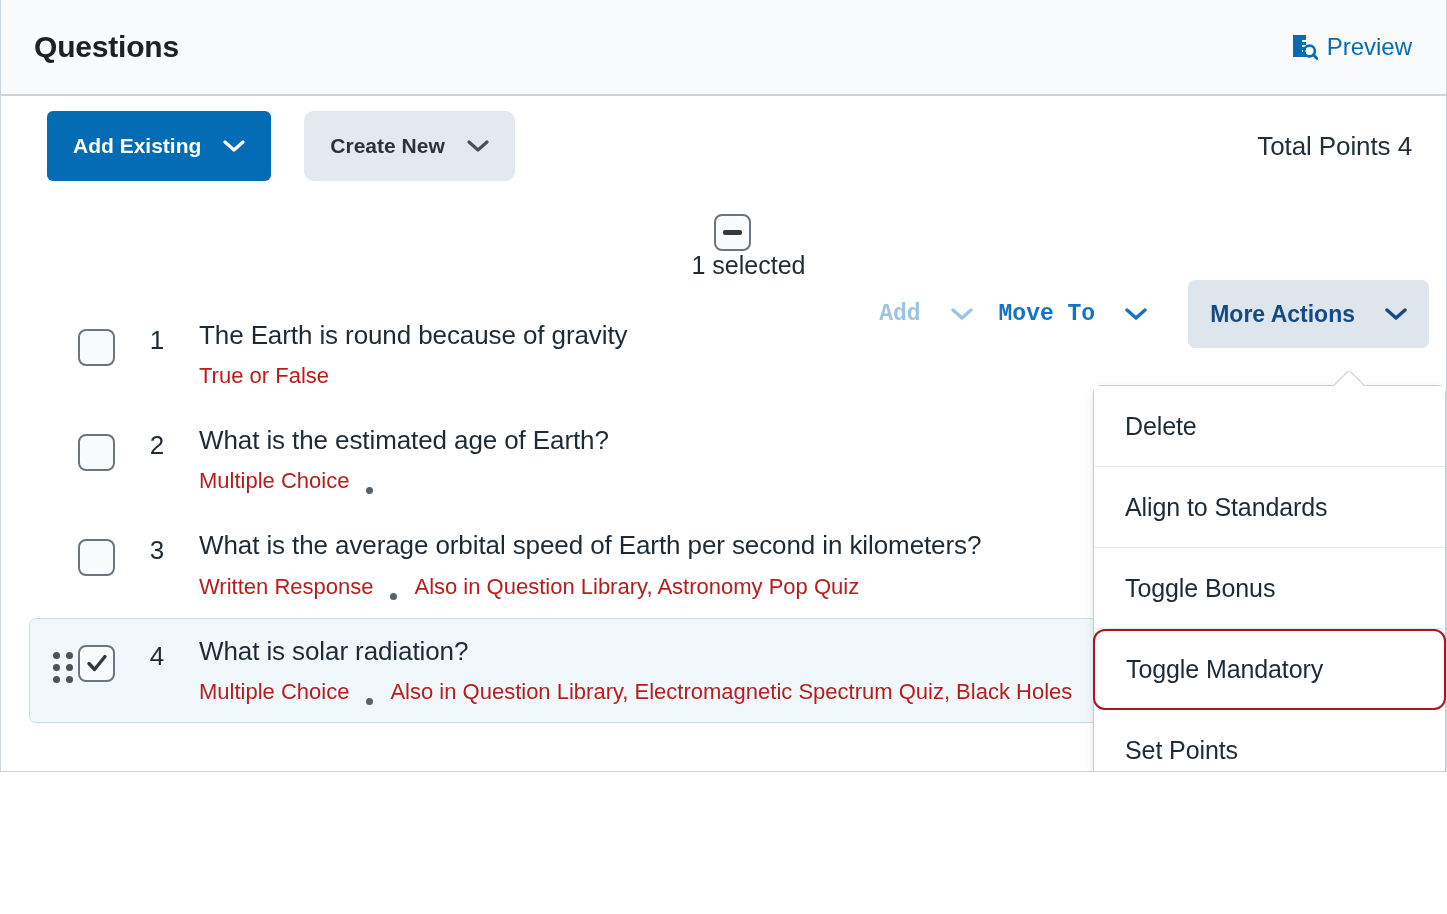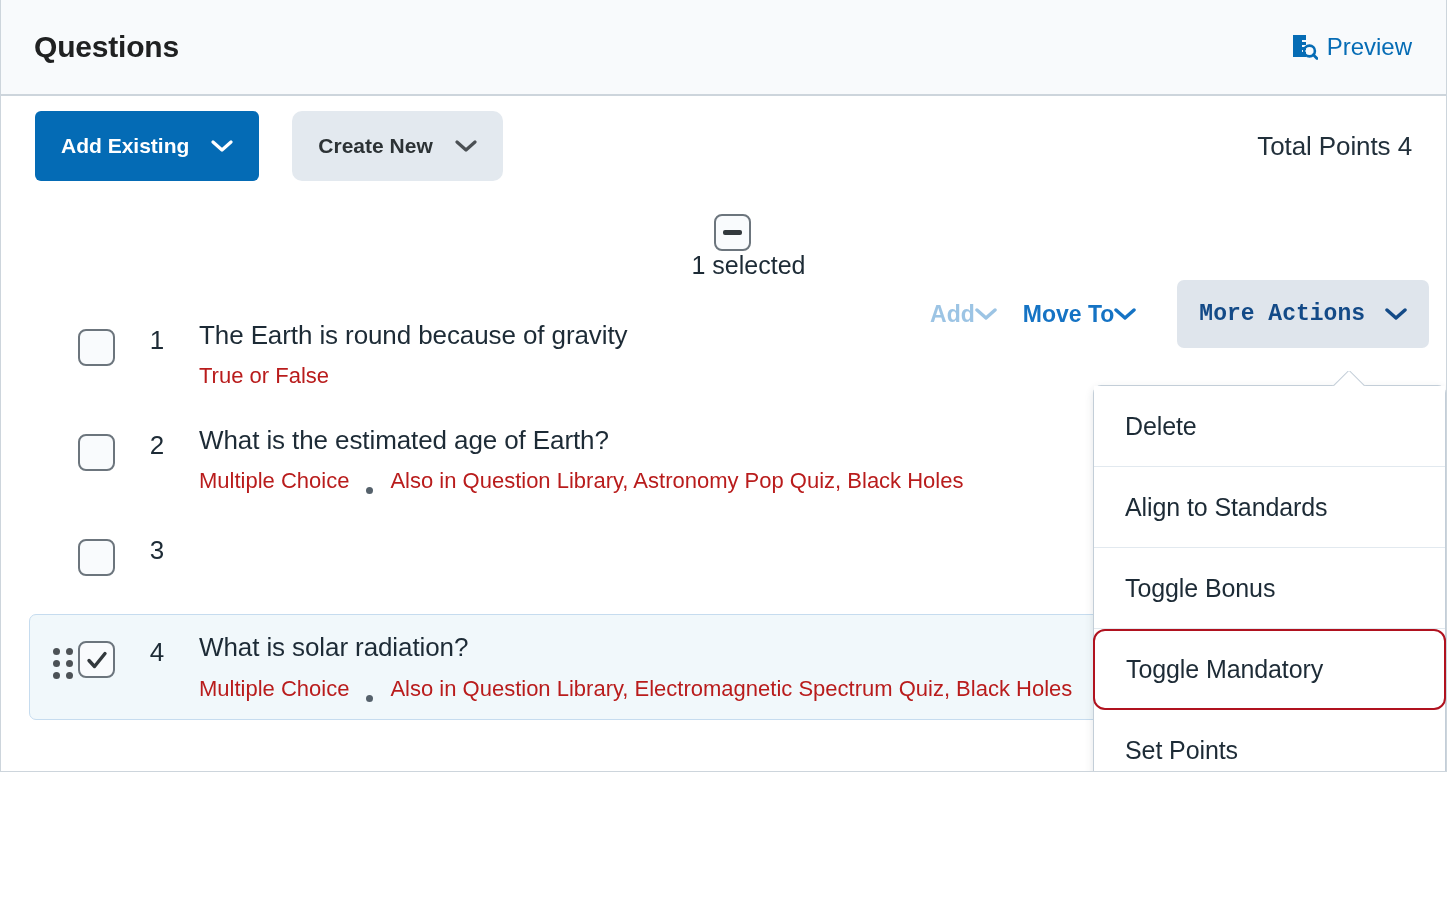--- a/index.html
+++ b/index.html
@@ -55,20 +55,21 @@
   }
   .preview-icon { display: block; width: 28px; height: 28px; }
 
   
   .toolbar {
     position: relative;
     height: 100px;
     padding: 0 34px;
     display: flex;
     align-items: center;
+    margin-left: 12px;
   }
 
   .btn {
     border: none;
     border-radius: 6px;
     font-family: "Liberation Sans", sans-serif;
     font-size: 21px;
     font-weight: bold;
     cursor: pointer;
     display: inline-flex;
@@ -130,48 +131,48 @@
 
   .sel-actions {
     margin-left: auto;
     display: flex;
     align-items: center;
   }
 
   .link-action {
     display: inline-flex;
     align-items: center;
-    gap: 0;
+    gap: 30px;
     font-size: 23px;
     font-weight: bold;
     color: #1573c4;
     background: none;
     border: none;
     cursor: pointer;
     padding: 0 13px;
-    font-family: Liberation Sans, sans-serif;
+    font-family: Liberation Mono, monospace;
     white-space: nowrap;
   }
   .link-action.disabled { color: #9cc4e4; cursor: default; }
 
   .more-actions-btn {
     margin-left: 28px;
     background: #dfe5ec;
     border: none;
     border-radius: 7px;
     height: 68px;
     padding: 0 22px;
     display: inline-flex;
     align-items: center;
-    gap: 20px;
+    gap: 30px;
     font-size: 23px;
     font-weight: bold;
     color: #134a87;
     cursor: pointer;
-    font-family: Liberation Mono, monospace;
+    font-family: Liberation Sans, sans-serif;
     white-space: nowrap;
   }
 
   
   .question-list { padding: 10px 0 0 0; }
 
   .q-row {
     position: relative;
     display: flex;
     align-items: flex-start;
@@ -393,31 +394,38 @@
       <div class="drag-spacer"></div>
       <div class="q-cb-wrap">
         <div class="cb"></div>
       </div>
       <div class="q-index">2</div>
       <div class="q-body">
         <div class="q-title">What is the estimated age of Earth?</div>
         <div class="q-meta">
           <span>Multiple Choice</span>
           <span class="dot"></span>
-          <span>Also in Question Library, Astronomy Pop Quiz, Black Holes</span>
         </div>
       </div>
     </div>
 
     <div class="q-row">
       <div class="drag-spacer"></div>
       <div class="q-cb-wrap">
         <div class="cb"></div>
       </div>
       <div class="q-index">3</div>
+      <div class="q-body">
+        <div class="q-title">What is the average orbital speed of Earth per second in kilometers?</div>
+        <div class="q-meta">
+          <span>Written Response</span>
+          <span class="dot"></span>
+          <span>Also in Question Library, Astronomy Pop Quiz</span>
+        </div>
+      </div>
     </div>
 
     <div class="q-row selected">
       <div class="drag-handle">
         <span></span>
           <span></span>
           <span></span>
           <span></span>
           <span></span>
           <span></span>

